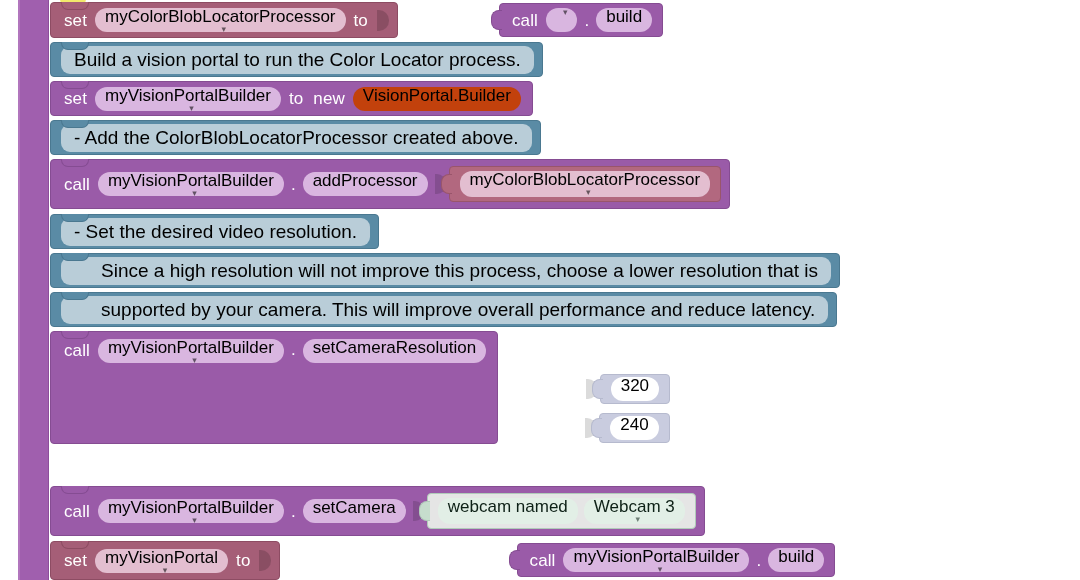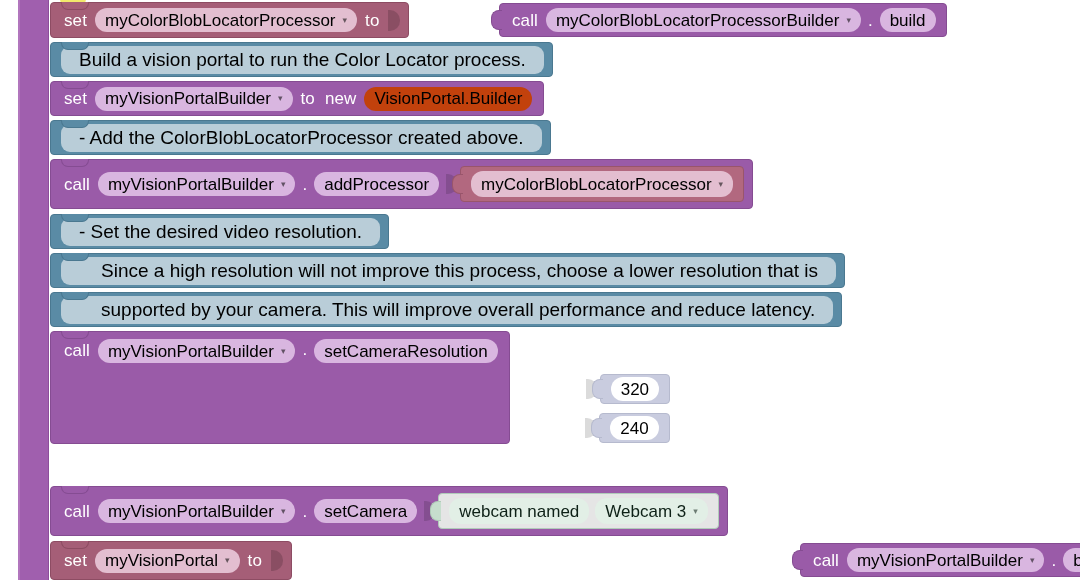--- a/index.html
+++ b/index.html
@@ -48,39 +48,39 @@
     color:#ffffff;font-size:17px;line-height:1;
     padding:0 5px;letter-spacing:.1px;
   }
   .dot{color:#ffffff;font-size:17px;padding:0 4px;line-height:1;}
 
   
   .pill{
     display:inline-flex;align-items:center;
     height:24px;border-radius:12px;
     padding:0 10px;margin:0 3px;
-    font-size:17px;line-height:1;color:#000;
+    font-size:17px;line-height:1;color:#000;flex-direction:column;
   }
   .pill .caret{
     display:inline-block;margin-left:7px;
     font-size:9px;line-height:1;opacity:.55;
   }
   .p-lilac{background:#d9b6e0;}          
   .p-pink{background:#e3bed0;}           
   .p-lilac2{background:#c2410c;}
   .p-mint{background:#e2efe6;}
   .p-white{background:#ffffff;}
 
   
   .cmt-field{
     display:inline-flex;align-items:center;
     height:28px;border-radius:9px;
     background:#b9cdd8;color:#000;
     font-size:19px;line-height:1;
-    padding:0 18px;margin-left:2px;
+    padding:0 13px;margin-left:2px;
   }
   .cmt-indent{ padding-left:40px; }
 
   
   .rep{
     position:relative;display:inline-flex;align-items:center;
     border-radius:4px;box-sizing:border-box;
     height:34px;padding:0 7px;margin-left:2px;
   }
   .rep::before{ 
@@ -140,21 +140,20 @@
     <span class="pill p-pink">
       <span>myColorBlobLocatorProcessor</span>
       <span class="caret">▾</span>
     </span>
     <span class="kw">to</span>
     <span class="mouth"></span>
   </div>
   <div class="rep r-purple" style="left:497px;top:3px;height:34px;">
     <span class="kw">call</span>
     <span class="pill p-lilac">
-      <span>myColorBlobLocatorProcessorBuilder</span>
       <span class="caret">▾</span>
     </span>
     <span class="dot">.</span>
     <span class="pill p-lilac">
       <span>build</span>
     </span>
   </div>
 
   
   <div class="blk c-teal" style="left:50px;top:42px;height:35px;">

